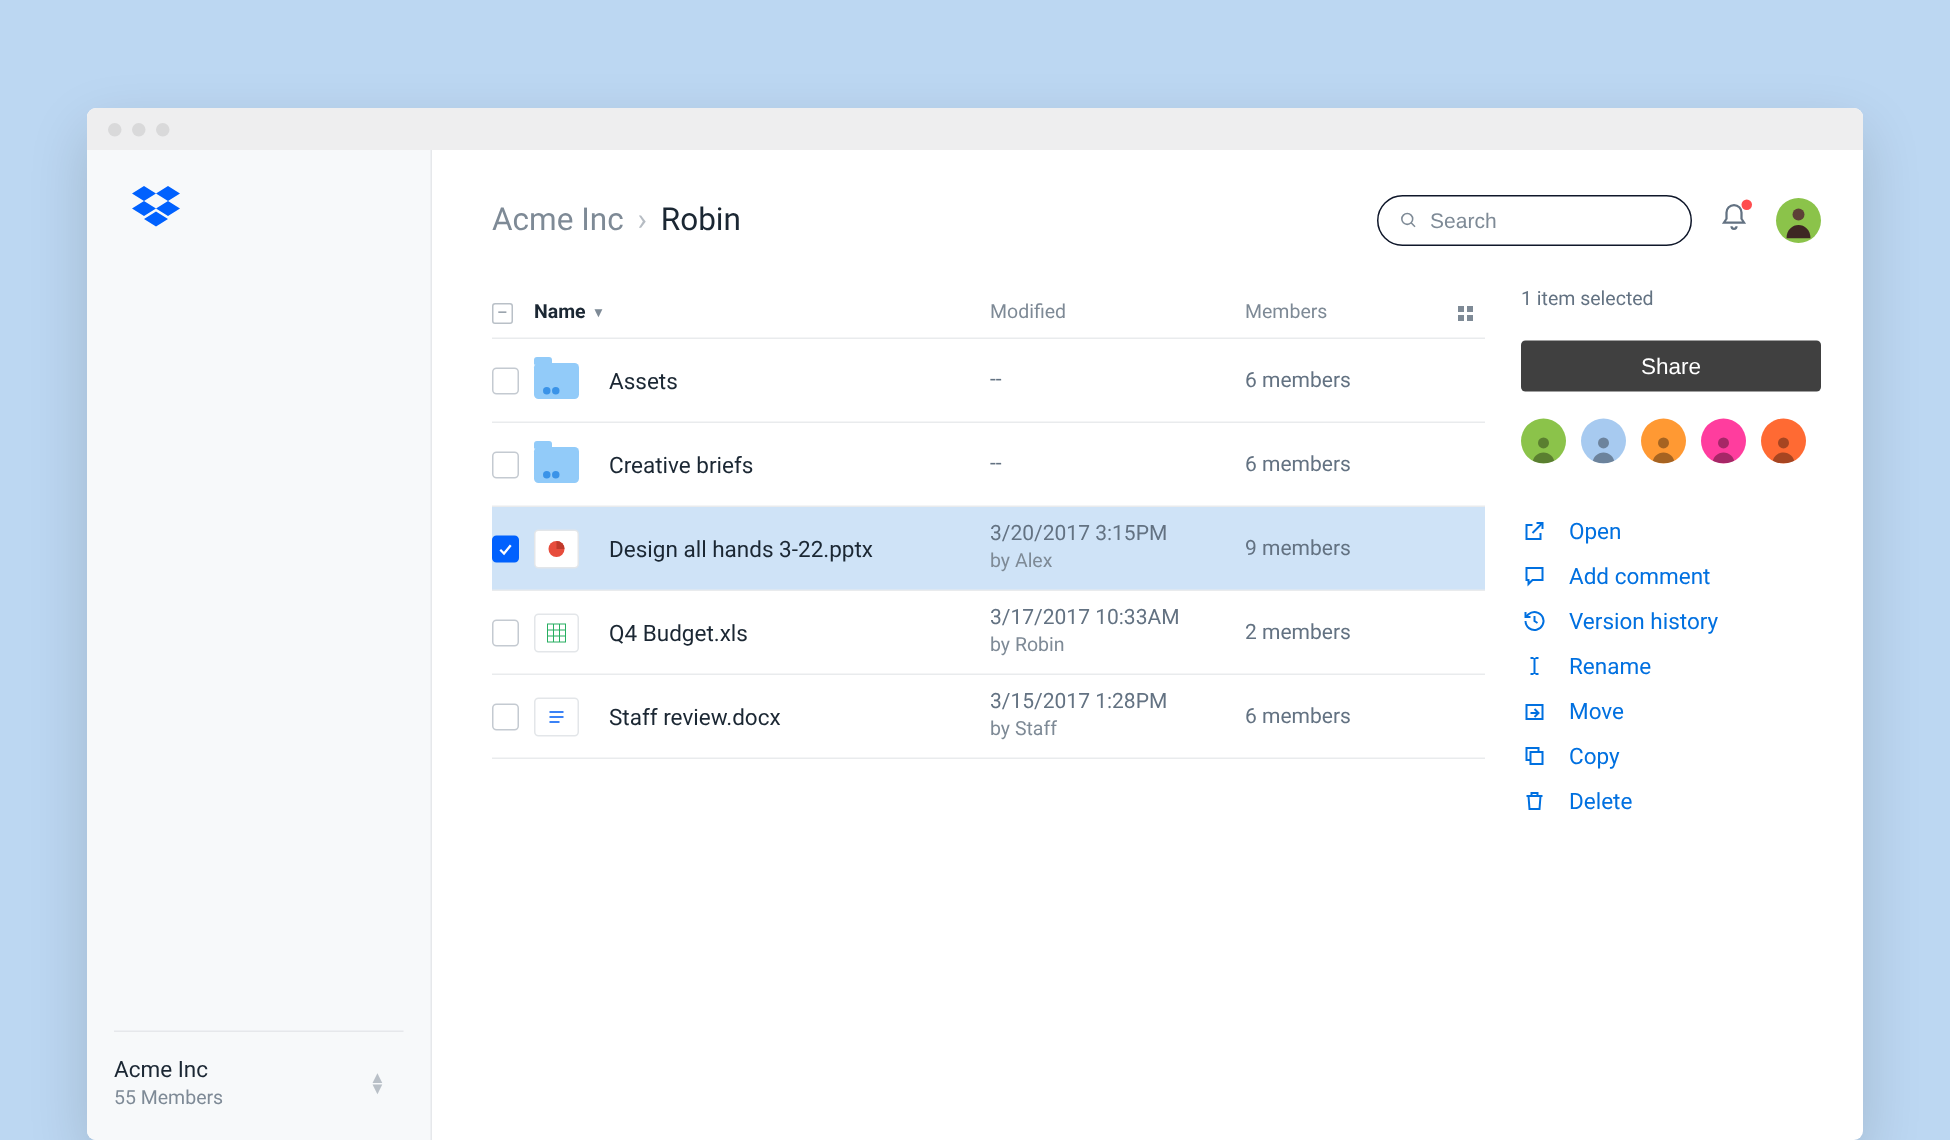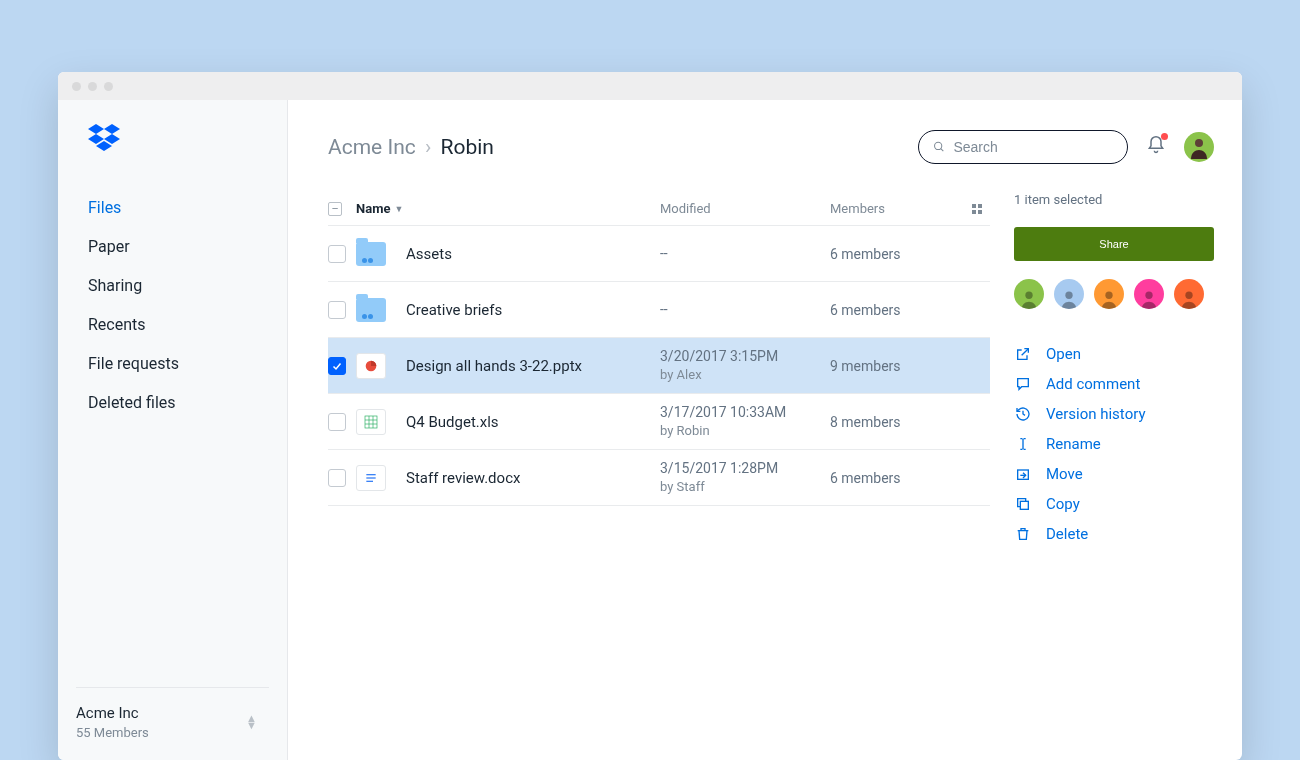--- a/index.html
+++ b/index.html
@@ -160,21 +160,21 @@
   .name-cell { padding-right: 10px; }
   .mod-cell { font-size: 14px; color: #637282; line-height: 1.35; }
   .mod-cell .sub { font-size: 13px; color: #7e8a96; }
   .mem-cell { font-size: 14px; color: #637282; }
   .right-rail {
     width: 200px;
     padding-top: 0;
   }
   .sel-count { font-size: 13px; color: #637282; margin-bottom: 20px; }
   .share-btn {
-    background: #4d7c0f; color: #fff; font-size: 11px; font-weight: 500;
+    background: #404040; color: #fff; font-size: 15px; font-weight: 500;
     border: none; border-radius: 3px; height: 34px; width: 100%; cursor: pointer;
   }
   .member-avatars { display: flex; gap: 10px; margin-top: 18px; }
   .mavatar {
     width: 30px; height: 30px; border-radius: 50%;
     display: flex; align-items: flex-end; justify-content: center;
     overflow: hidden;
   }
   .mavatar svg { width: 22px; height: 22px; }
   .actions { margin-top: 36px; display: flex; flex-direction: column; gap: 12px; }
@@ -193,28 +193,20 @@
     <div class="tdot"></div>
     <div class="tdot"></div>
   </div>
   <div class="chrome">
     <aside class="sidebar">
       <div class="logo">
         <svg viewBox="0 0 32 28">
           <path fill="#0061fe" d="M8 0 L16 5 L8 10 L0 5 Z M24 0 L32 5 L24 10 L16 5 Z M0 15 L8 10 L16 15 L8 20 Z M16 15 L24 10 L32 15 L24 20 Z M8 22 L16 17 L24 22 L16 27 Z"></path>
         </svg>
       </div>
-      <nav class="nav">
-        <div class="nav-item active">Files</div>
-        <div class="nav-item">Paper</div>
-        <div class="nav-item">Sharing</div>
-        <div class="nav-item">Recents</div>
-        <div class="nav-item">File requests</div>
-        <div class="nav-item">Deleted files</div>
-      </nav>
       <div class="spacer"></div>
       <div class="team-block">
         <div>
           <div class="team-name">Acme Inc</div>
           <div class="team-sub">55 Members</div>
         </div>
         <div class="updown">▲<br>▼</div>
       </div>
     </aside>
 
@@ -337,21 +329,21 @@
                         <rect x="3" y="3" width="18" height="18" fill="none" stroke="#27ae60" stroke-width="1"></rect>
                         <line x1="3" y1="9" x2="21" y2="9" stroke="#27ae60"></line>
                         <line x1="3" y1="15" x2="21" y2="15" stroke="#27ae60"></line>
                         <line x1="9" y1="3" x2="9" y2="21" stroke="#27ae60"></line>
                         <line x1="15" y1="3" x2="15" y2="21" stroke="#27ae60"></line>
                       </svg>
                     </div>
                   </div>
                   <div class="name-cell">Q4 Budget.xls</div>
                   <div class="mod-cell">3/17/2017 10:33AM<div class="sub">by Robin</div></div>
-                  <div class="mem-cell">8 members</div>
+                  <div class="mem-cell">2 members</div>
                 </div>
                 <div class="row">
                   <div>
                     <div class="chk"></div>
                   </div>
                   <div>
                     <div class="file-icon">
                       <svg width="16" height="16" viewBox="0 0 24 24">
                         <line x1="5" y1="7" x2="19" y2="7" stroke="#3b82f6" stroke-width="2"></line>
                         <line x1="5" y1="12" x2="19" y2="12" stroke="#3b82f6" stroke-width="2"></line>

